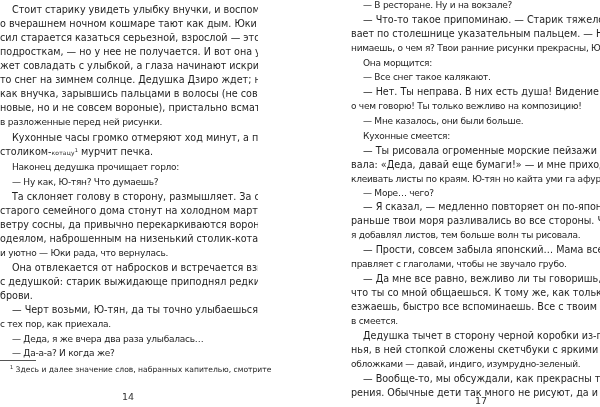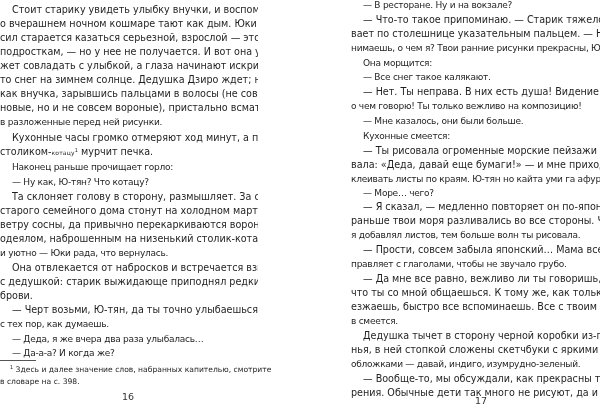--- a/index.html
+++ b/index.html
@@ -30,39 +30,38 @@
     <div class="line j" style="top:17px">о вчерашнем ночном кошмаре тают как дым. Юки изо всех</div>
     <div class="line j" style="top:31px">сил старается казаться серьезной, взрослой — это так важно</div>
     <div class="line j" style="top:45px">подросткам, — но у нее не получается. И вот она уже не мо-</div>
     <div class="line j" style="top:59px">жет совладать с улыбкой, а глаза начинают искриться, буд-</div>
     <div class="line j" style="top:73px">то снег на зимнем солнце. Дедушка Дзиро ждет; наблюдает,</div>
     <div class="line j" style="top:87px">как внучка, зарывшись пальцами в волосы (не совсем кашта-</div>
     <div class="line j" style="top:101px">новые, но и не совсем вороные), пристально всматривается</div>
     <div class="line cond" style="top:115px">в разложенные перед ней рисунки.</div>
     <div class="line j ind" style="top:131px">Кухонные часы громко отмеряют ход минут, а под</div>
     <div class="line" style="top:145px"><span>столиком-</span><span class="smallcaps">котацу</span><sup>1</sup><span> мурчит печка.</span></div>
-    <div class="line ind cond" style="top:160px">Наконец раньше прочищает горло:</div>
-    <div class="line ind cond" style="top:175px">— Ну как, Ю-тян? Что котацу?</div>
+    <div class="line ind cond" style="top:160px">Наконец дедушка прочищает горло:</div>
+    <div class="line ind cond" style="top:175px">— Ну как, Ю-тян? Что думаешь?</div>
     <div class="line j ind" style="top:190px">Та склоняет голову в сторону, размышляет. За стенами</div>
     <div class="line j" style="top:204px">старого семейного дома стонут на холодном мартовском</div>
     <div class="line j" style="top:218px">ветру сосны, да привычно перекаркиваются вороны. Но под</div>
     <div class="line j" style="top:232px">одеялом, наброшенным на низенький столик-котацу, тепло</div>
     <div class="line cond" style="top:246px">и уютно — Юки рада, что вернулась.</div>
     <div class="line j ind" style="top:261px">Она отвлекается от набросков и встречается взглядом</div>
     <div class="line j" style="top:275px">с дедушкой: старик выжидающе приподнял редкие седые</div>
     <div class="line" style="top:289px">брови.</div>
     <div class="line j ind" style="top:303px">— Черт возьми, Ю-тян, да ты точно улыбаешься! Впервые</div>
-    <div class="line cond" style="top:317px">с тех пор, как думаешь.</div>
+    <div class="line cond" style="top:317px">с тех пор, как приехала.</div>
     <div class="line ind cond" style="top:332px">— Деда, я же вчера два раза улыбалась…</div>
     <div class="line ind cond" style="top:346px">— Да-а-а? И когда же?</div>
   </div>
   <div class="footrule" style="top:360px"></div>
   <div class="foot j" style="top:364px; padding-left:10px"><sup>1</sup> <span>Здесь и далее значение слов, набранных капителью, смотрите</span></div>
-  <div class="foot" style="top:376px">в словаре на с. 398.</div>
-  <div class="pnum" style="left:122px">16</div>
+  <div class="pnum" style="left:122px">14</div>
 </div>
 
 <div class="page right">
   <div class="lines">
     <div class="line ind cond" style="top:-2px">— В ресторане. Ну и на вокзале?</div>
     <div class="line j ind" style="top:13px">— Что-то такое припоминаю. — Старик тяжело постуки-</div>
     <div class="line j" style="top:27px">вает по столешнице указательным пальцем. — Но ты же по-</div>
     <div class="line cond" style="top:41px">нимаешь, о чем я? Твои ранние рисунки прекрасны, Юки!</div>
     <div class="line ind cond" style="top:56px">Она морщится:</div>
     <div class="line ind cond" style="top:70px">— Все снег такое калякают.</div>

